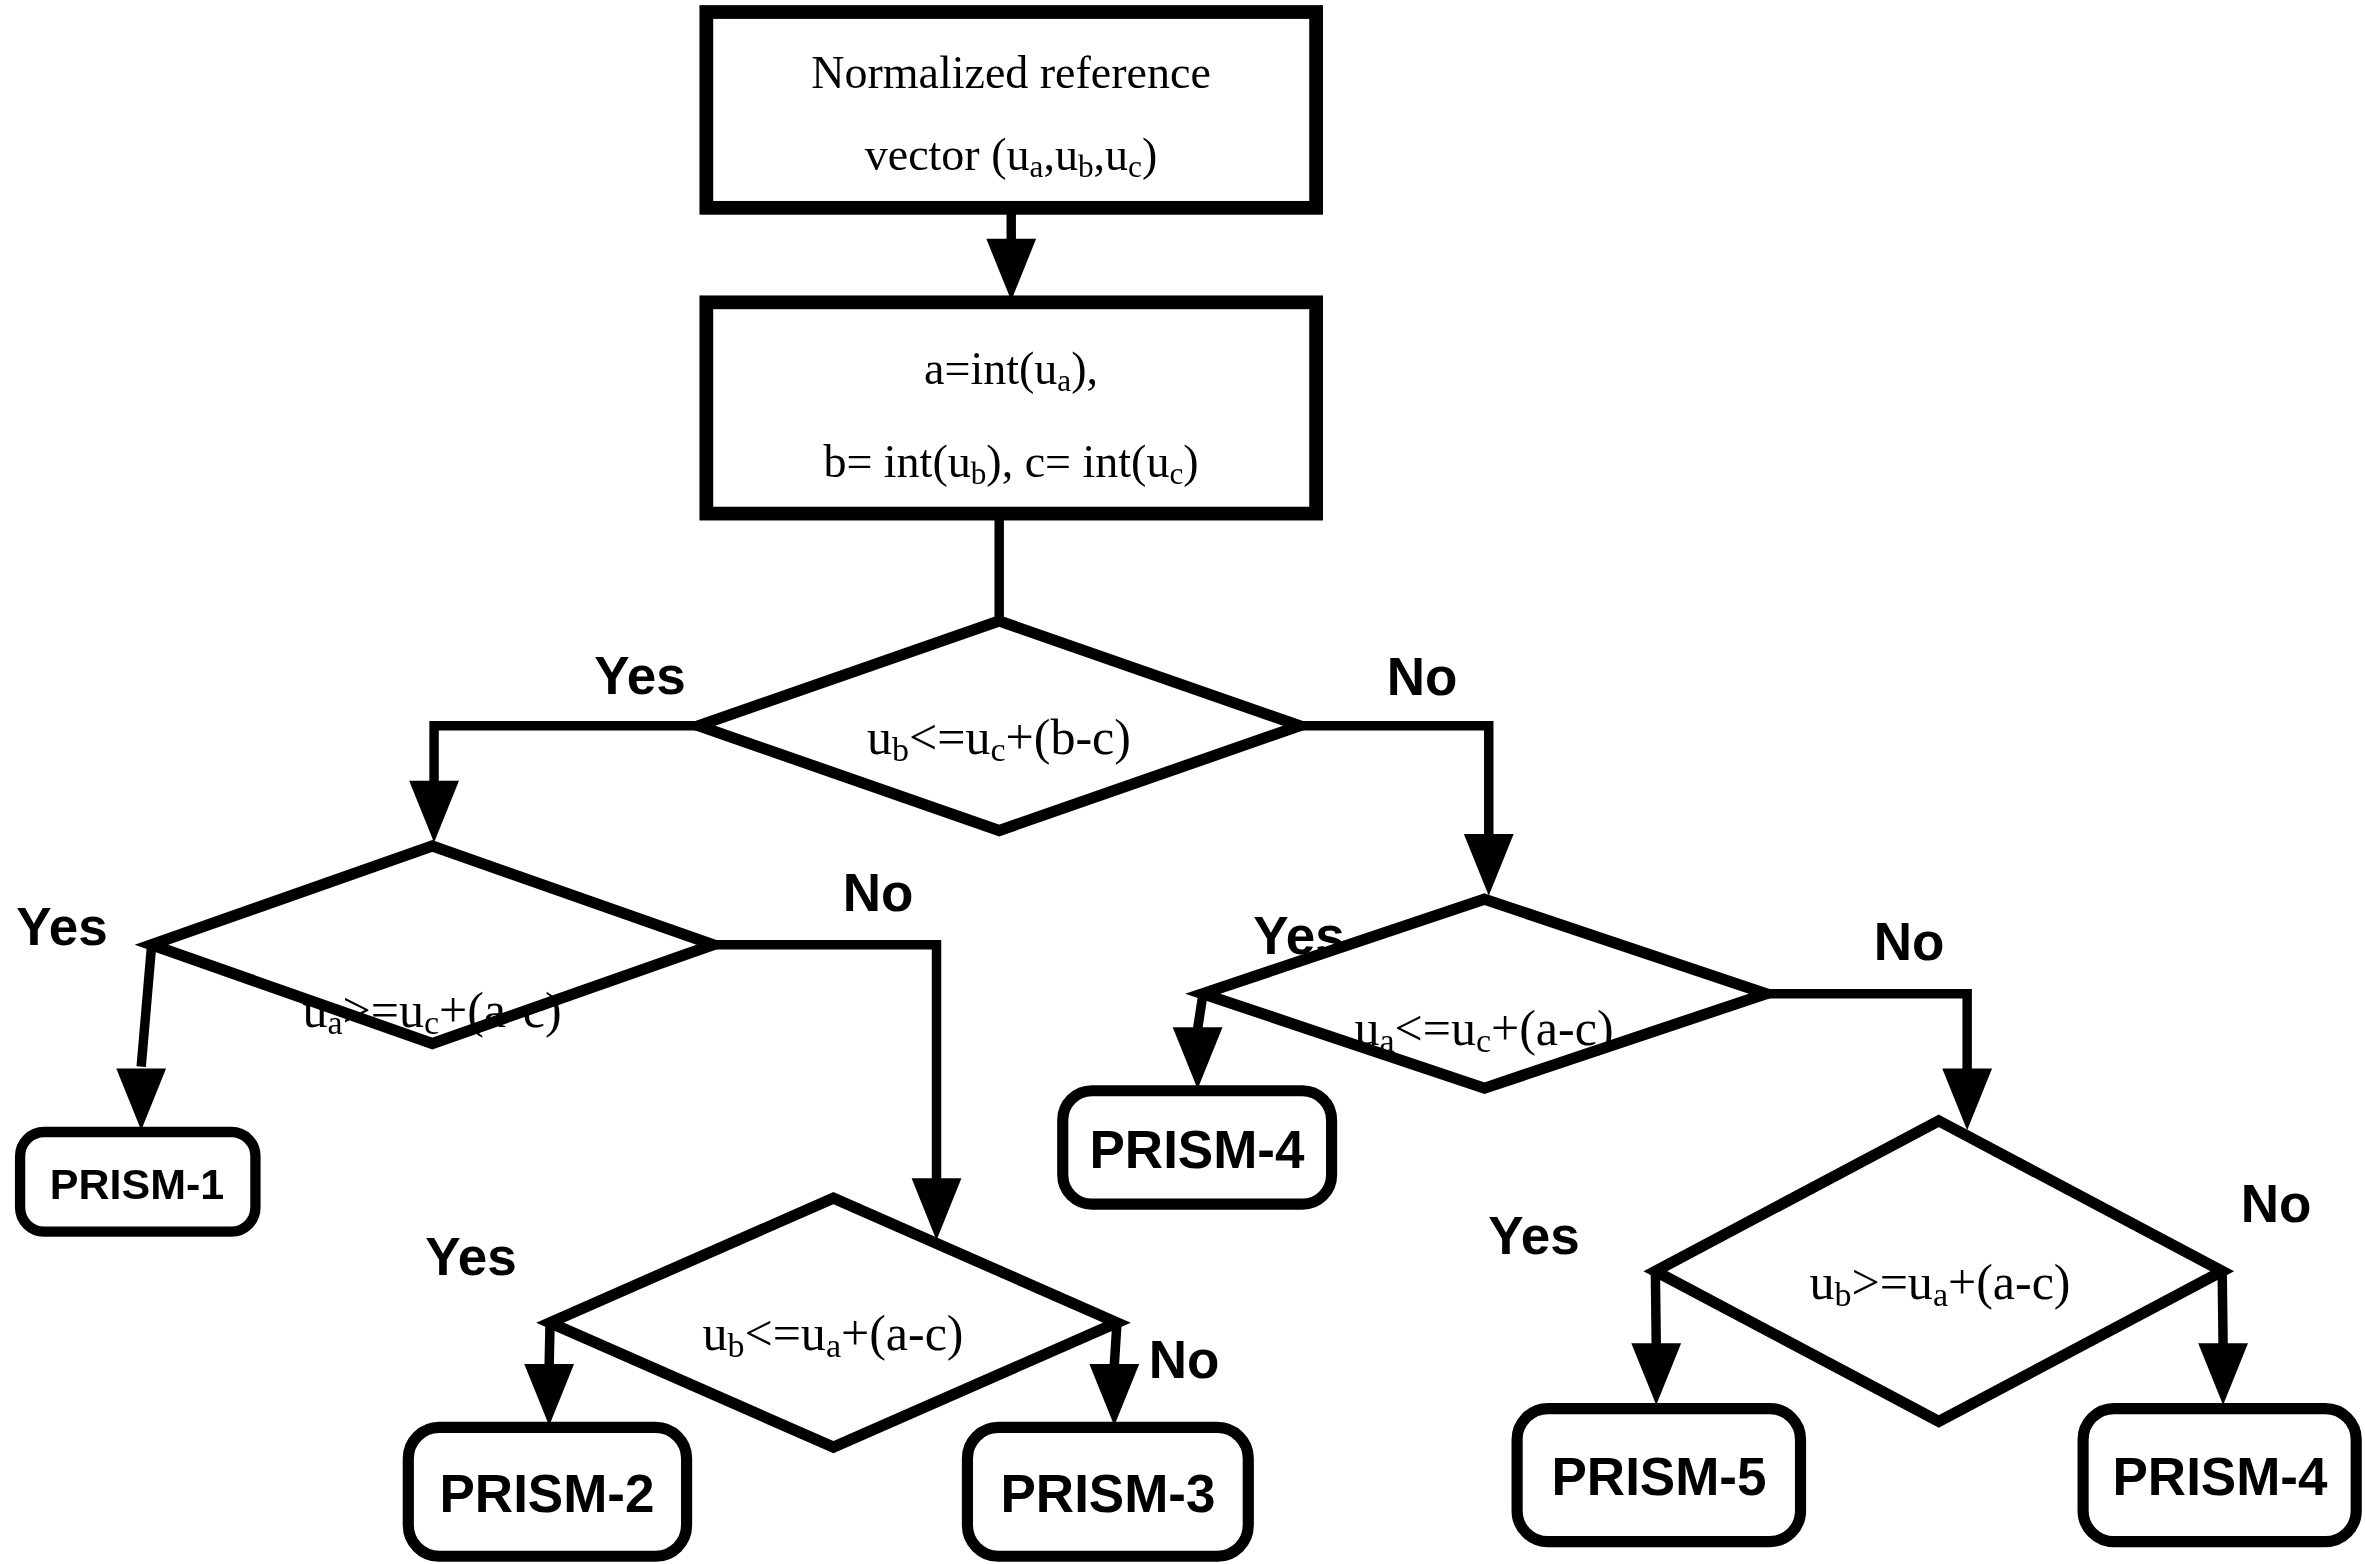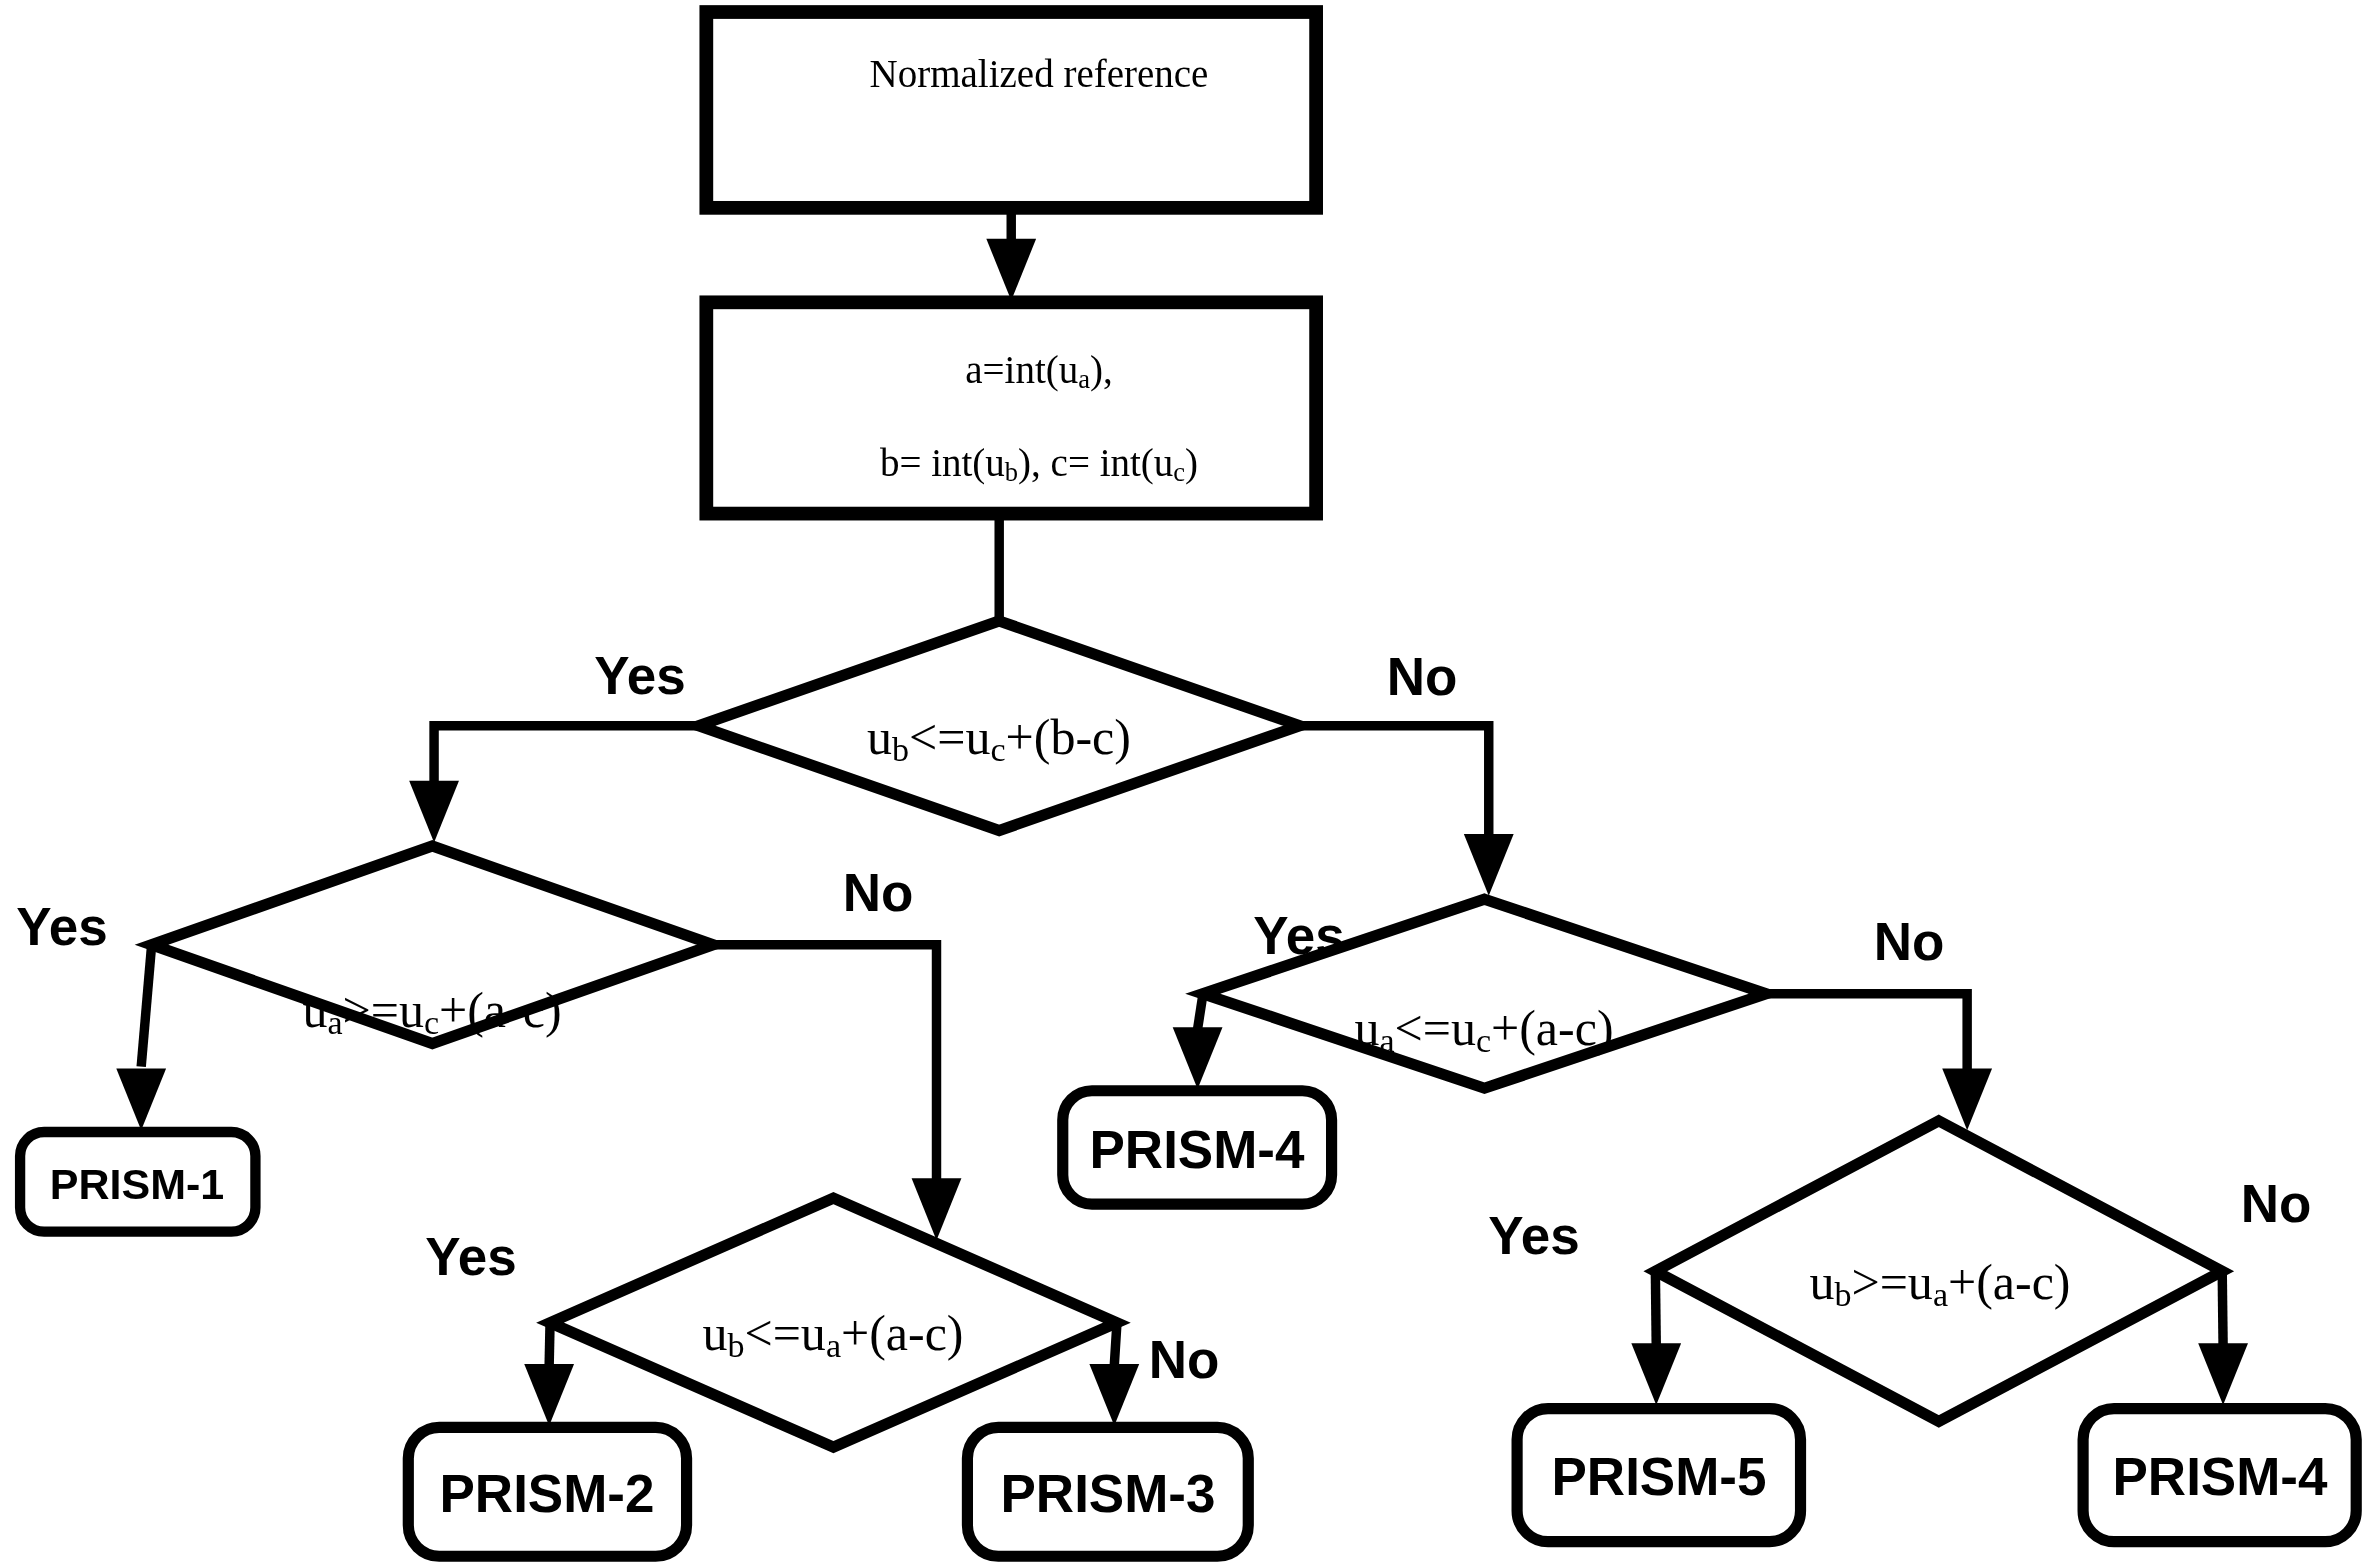--- a/index.html
+++ b/index.html
@@ -26,22 +26,21 @@
   .t {
     position: absolute;
     transform: translate(-50%, -50%);
     white-space: nowrap;
     color: #000000;
     text-align: center;
     line-height: 1;
   }
   .serif {
     font-family: "Liberation Serif", serif;
-    font-size: 39px;
-    margin-left: 28px;
+    font-size: 46px;
   }
   .formula {
     font-family: "Liberation Serif", serif;
     font-size: 50px;
   }
   .serif sub, .formula sub {
     font-size: 68%;
     line-height: 0;
     vertical-align: -0.22em;
   }
@@ -106,20 +105,21 @@
       <polygon points="610,1588 668,1588 639,1660"></polygon>
       <polygon points="1268,1588 1326,1588 1297,1660"></polygon>
       <polygon points="1365,1196 1423,1196 1394,1268"></polygon>
       <polygon points="2261,1244 2319,1244 2290,1316"></polygon>
       <polygon points="1899,1564 1957,1564 1928,1636"></polygon>
       <polygon points="2559,1564 2617,1564 2588,1636"></polygon>
     </g>
   </svg>
 
   <div class="t serif" style="left:1011px; top:73px;">Normalized reference</div>
+  <div class="t serif" style="left:1011px; top:155px;">vector (u<sub>a</sub>,u<sub>b</sub>,u<sub>c</sub>)</div>
   <div class="t serif" style="left:1011px; top:369px;">a=int(u<sub>a</sub>),</div>
   <div class="t serif" style="left:1011px; top:462px;text-align:center;">b= int(u<sub>b</sub>), c= int(u<sub>c</sub>)</div>
   <div class="t formula" style="left:999px; top:737px;">u<sub>b</sub>&lt;=u<sub>c</sub>+(b-c)</div>
   <div class="t formula" style="left:432px;  top:1010px;">u<sub>a</sub>&gt;=u<sub>c</sub>+(a-c)</div>
   <div class="t formula" style="left:1484px; top:1028px;">u<sub>a</sub>&lt;=u<sub>c</sub>+(a-c)</div>
   <div class="t formula" style="left:833px;  top:1333px;">u<sub>b</sub>&lt;=u<sub>a</sub>+(a-c)</div>
   <div class="t formula" style="left:1940px; top:1282px;">u<sub>b</sub>&gt;=u<sub>a</sub>+(a-c)</div>
 
   <div class="t prism small" style="left:137px;  top:1184px;text-align:center;">PRISM-1</div>
   <div class="t prism" style="left:547px;  top:1493px;">PRISM-2</div>

